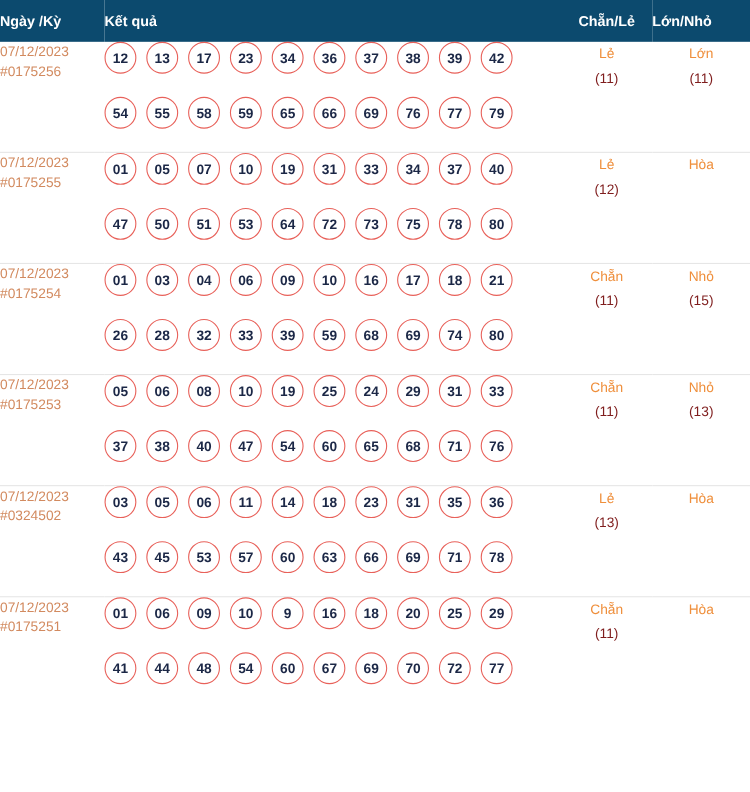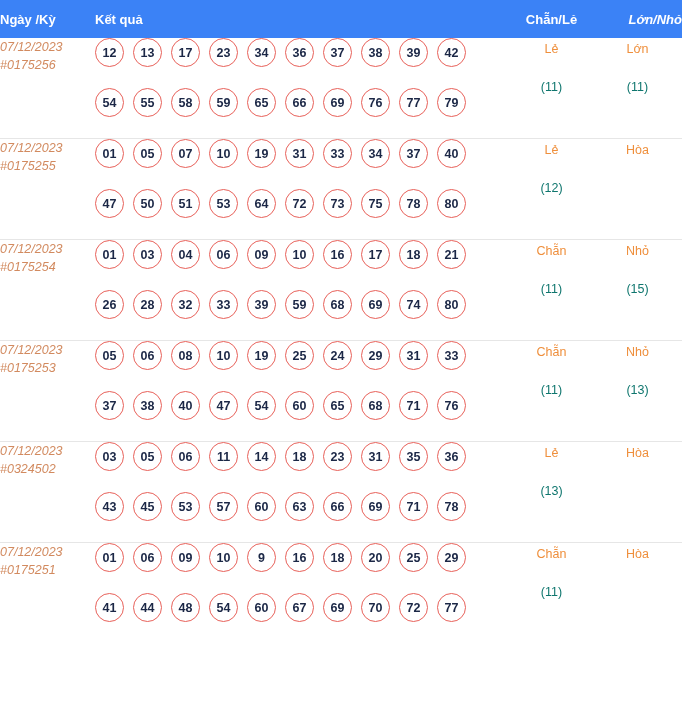--- a/index.html
+++ b/index.html
@@ -15,56 +15,56 @@
   }
 
   .results-table {
     width: 682px;
     border-collapse: collapse;
     table-layout: fixed;
   }
 
   
   .table-head {
-    background: #3b82f6;
+    background: #0c4a6e;
   }
   .table-head th {
     color: #ffffff;
     font-size: 13px;
     font-weight: bold;
     height: 38px;
     padding: 0;
     vertical-align: middle;
     white-space: nowrap;
   }
   .th-date      { width: 95px;  text-align: left;   padding-left: 10px; }
   .th-results   { width: 415px; text-align: left;   padding-left: 17px; }
   .th-parity    { width: 83px;  text-align: center; margin-top: 28px; }
-  .th-size      { width: 89px;  text-align: right; font-style: italic; }
+  .th-size      { width: 89px;  text-align: left; }
 
   
   .result-row > td {
     border-top: 1px solid #e6e6e6;
     padding: 0;
     vertical-align: top;
   }
   .result-row:first-child > td {
     border-top: none;
   }
 
   .cell-date {
     padding-top: 17px;
     padding-left: 10px;
     color: #d28a5f;
     font-size: 12.5px;
     line-height: 18px;
     white-space: nowrap;
   }
   .cell-date .date-line,
-  .cell-date .draw-id { display: block; font-style: italic; }
+  .cell-date .draw-id { display: block; }
 
   .cell-results {
     padding-top: 9px;
     padding-left: 8px;
     padding-bottom: 10px;
   }
   .ball-row {
     display: flex;
     height: 50px;
     align-items: flex-start;
@@ -89,21 +89,21 @@
   .cell-parity,
   .cell-size {
     padding-top: 17px;
     text-align: center;
     color: #ef8f3c;
     font-size: 12.5px;
     line-height: 22px;
     white-space: nowrap;
   }
   .verdict { display: block; }
-  .verdict-count { display: block; color: #0f766e; margin-top: 16px; }
+  .verdict-count { display: block; color: #7f1d1d; }
 </style>
 </head>
 <body>
 
 <table class="results-table">
   <thead>
     <tr class="table-head">
       <th class="th-date">Ngày /Kỳ</th>
       <th class="th-results">Kết quả</th>
       <th class="th-parity">Chẵn/Lẻ</th>

